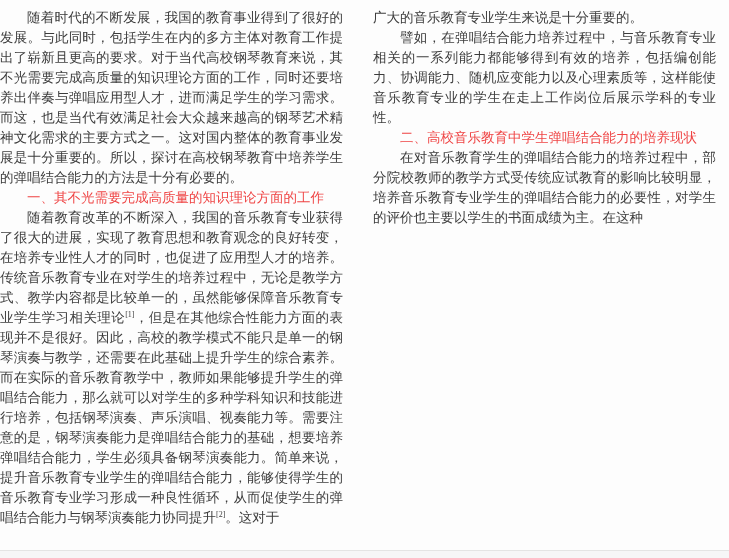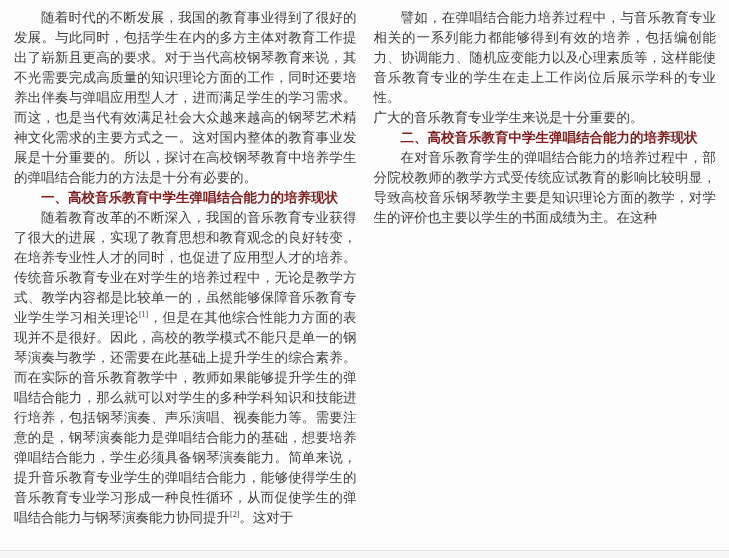--- a/index.html
+++ b/index.html
@@ -10,41 +10,41 @@
   .page {
     position: relative;
     width: 729px;
     height: 558px;
     background: #fdfdfd;
     overflow: hidden;
     font-family: "Liberation Serif", "DejaVu Serif", serif;
   }
   .columns {
     display: flex;
-    gap: 17px;
-    padding: 8px 13px 0 14px;
+    gap: 30px;
+    padding: 8px 13px 0 0;
     justify-content: center;
   }
   .col {
     width: 342px;
     flex: 1 1 0;
   }
   .col p {
     margin: 0;
     font-size: 13.5px;
     line-height: 20px;
     text-align: justify;
     color: #3c3c3c;
     word-break: break-all;
   }
   .col p.indent { text-indent: 2em; }
   .col p.heading {
     font-family: "Liberation Sans", "DejaVu Sans", sans-serif;
-    font-weight: 700;
-    color: #7f1d1d;
+    font-weight: 400;
+    color: #ef4444;
   }
   .col sup {
     font-size: 8px;
     line-height: 0;
     vertical-align: super;
   }
   .page-edge {
     position: absolute;
     left: 0;
     right: 0;
@@ -54,24 +54,24 @@
     border-top: 1px solid #e4e4e4;
   }
 </style>
 </head>
 <body>
 
 <div class="page">
   <div class="columns">
     <div class="col">
         <p class="para indent">随着时代的不断发展，我国的教育事业得到了很好的发展。与此同时，包括学生在内的多方主体对教育工作提出了崭新且更高的要求。对于当代高校钢琴教育来说，其不光需要完成高质量的知识理论方面的工作，同时还要培养出伴奏与弹唱应用型人才，进而满足学生的学习需求。而这，也是当代有效满足社会大众越来越高的钢琴艺术精神文化需求的主要方式之一。这对国内整体的教育事业发展是十分重要的。所以，探讨在高校钢琴教育中培养学生的弹唱结合能力的方法是十分有必要的。</p>
-        <p class="heading indent">一、高校音乐教育中学生弹唱结合能力的培养现状</p>
+        <p class="heading indent">一、其不光需要完成高质量的知识理论方面的工作</p>
         <p class="para indent">随着教育改革的不断深入，我国的音乐教育专业获得了很大的进展，实现了教育思想和教育观念的良好转变，在培养专业性人才的同时，也促进了应用型人才的培养。传统音乐教育专业在对学生的培养过程中，无论是教学方式、教学内容都是比较单一的，虽然能够保障音乐教育专业学生学习相关理论<sup>[1]</sup>，但是在其他综合性能力方面的表现并不是很好。因此，高校的教学模式不能只是单一的钢琴演奏与教学，还需要在此基础上提升学生的综合素养。而在实际的音乐教育教学中，教师如果能够提升学生的弹唱结合能力，那么就可以对学生的多种学科知识和技能进行培养，包括钢琴演奏、声乐演唱、视奏能力等。需要注意的是，钢琴演奏能力是弹唱结合能力的基础，想要培养弹唱结合能力，学生必须具备钢琴演奏能力。简单来说，提升音乐教育专业学生的弹唱结合能力，能够使得学生的音乐教育专业学习形成一种良性循环，从而促使学生的弹唱结合能力与钢琴演奏能力协同提升<sup>[2]</sup>。这对于</p>
       </div>
     <div class="col">
+        <p class="para">广大的音乐教育专业学生来说是十分重要的。</p>
         <p class="para indent">譬如，在弹唱结合能力培养过程中，与音乐教育专业相关的一系列能力都能够得到有效的培养，包括编创能力、协调能力、随机应变能力以及心理素质等，这样能使音乐教育专业的学生在走上工作岗位后展示学科的专业性。</p>
-        <p class="para">广大的音乐教育专业学生来说是十分重要的。</p>
         <p class="heading indent">二、高校音乐教育中学生弹唱结合能力的培养现状</p>
-        <p class="para indent">在对音乐教育学生的弹唱结合能力的培养过程中，部分院校教师的教学方式受传统应试教育的影响比较明显，导致高校音乐钢琴教学主要是知识理论方面的教学，对学生的评价也主要以学生的书面成绩为主。在这种</p>
+        <p class="para indent">在对音乐教育学生的弹唱结合能力的培养过程中，部分院校教师的教学方式受传统应试教育的影响比较明显，培养音乐教育专业学生的弹唱结合能力的必要性，对学生的评价也主要以学生的书面成绩为主。在这种</p>
       </div>
   </div>
   <div class="page-edge"></div>
 </div>
 
 </body></html>

